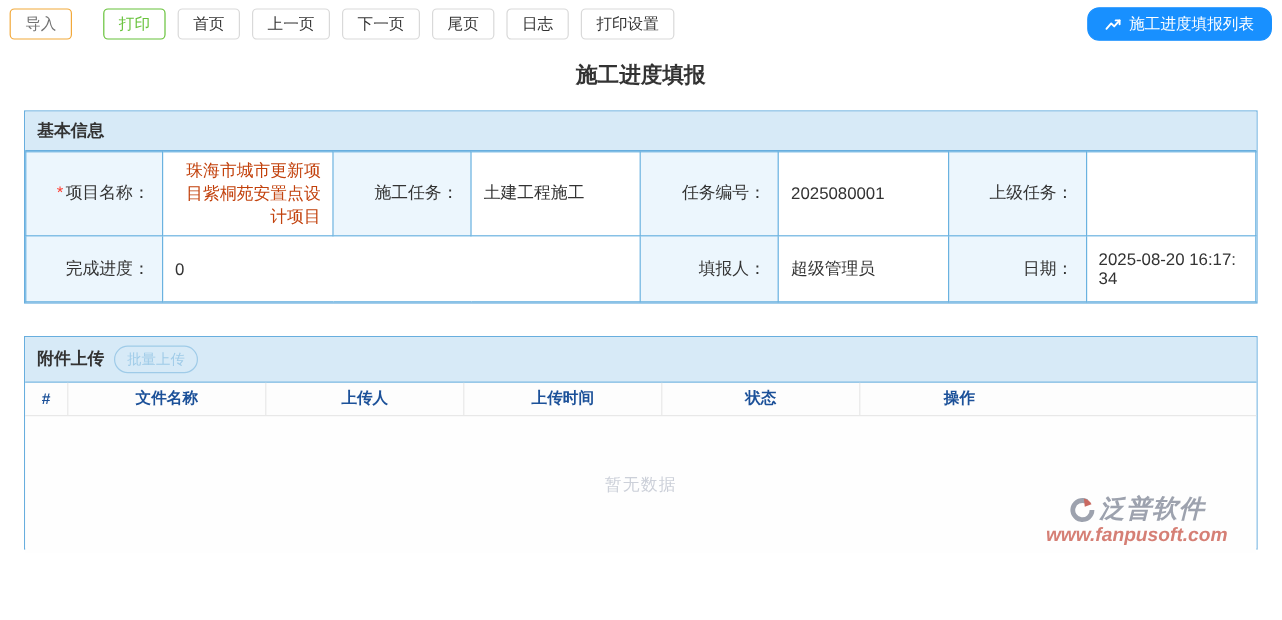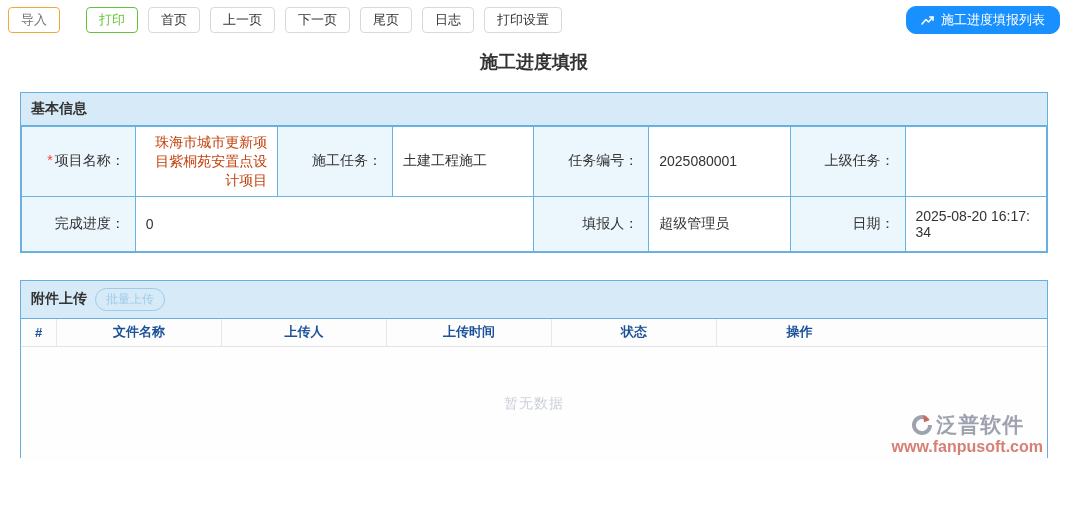--- a/index.html
+++ b/index.html
@@ -51,21 +51,21 @@
   }
   .attach-head-row { display:grid; grid-template-columns:36px repeat(6, 1fr); height:28px; background:#fdfdfd; border-bottom:1px solid #e3e3e3; }
   .attach-head-cell {
     display:flex; align-items:center; justify-content:center;
     font-size:13px; font-weight:bold; color:#1c5199; border-right:1px solid #e8e8e8;
   }
   .attach-head-cell:last-child { border-right:none; }
   .attach-body { height:114px; display:flex; align-items:center; justify-content:center; background:#fefefe; }
   .empty-text { color:#ccd0d9; font-size:14px; letter-spacing:1px; }
   
-  .watermark { position:absolute; right:4px; bottom:2px; display:flex; flex-direction:column; align-items:center; line-height:1; opacity:.85; }
+  .watermark { position:absolute; right:24px; bottom:2px; display:flex; flex-direction:column; align-items:center; line-height:1; opacity:.85;font-style:italic; }
   .wm-top { display:flex; align-items:center; gap:2px; }
   .wm-brand { font-size:21px; font-weight:bold; color:#8d93a1; letter-spacing:1px; }
   .wm-url { font-size:16px; font-weight:bold; color:#cf6a5e; margin-top:2px; }
 </style>
 </head>
 <body>
 
 <div class="toolbar">
   <button class="btn btn-orange">导入</button>
   <button class="btn btn-green">打印</button>

